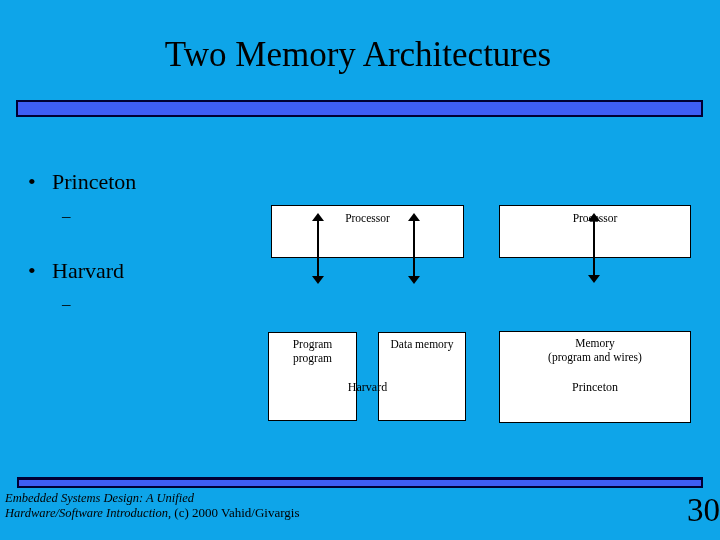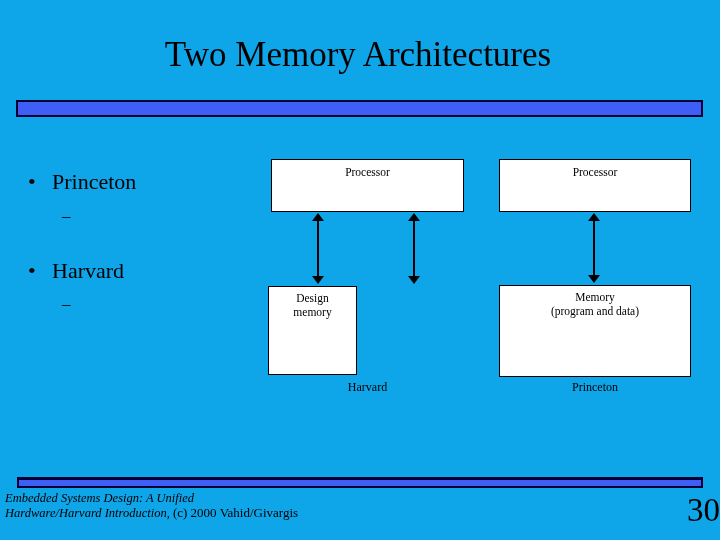--- a/index.html
+++ b/index.html
@@ -28,21 +28,21 @@
 
   .sub-bullet { position:absolute; display:flex; font-size:17px; line-height:22px; }
   .sub-bullet .dash { width:21px; flex:none; }
   .sub-bullet .sub-text { width:140px; }
   #s1 { left:62px; top:205px; }
   #s2 { left:62px; top:293px; }
 
   
   .box {
     position:absolute; box-sizing:border-box; border:1px solid #000;
-    background:#fff; text-align:center; font-size:11.5px; line-height:14px;
+    background:#fff; text-align:center; font-size:11.5px; line-height:14px;margin-top:46px;
   }
   .box .box-label { display:block; padding-top:5px; }
   #h-proc { left:271px; top:159px; width:193px; height:53px; }
   #h-prog { left:268px; top:286px; width:89px;  height:89px; }
   #h-prog .box-label { padding:4px 13px 0; }
   #h-data { left:378px; top:286px; width:88px;  height:89px; }
   #h-data .box-label { padding-top:4px; }
   #p-proc { left:499px; top:159px; width:192px; height:53px; }
   #p-mem  { left:499px; top:285px; width:192px; height:92px; }
   #p-mem .box-label { padding-top:4px; }
@@ -104,43 +104,46 @@
     <div class="head-t"></div>
       <div class="shaft"></div>
       <div class="head-b"></div>
   </div>
   <div class="varrow" id="arr-h2">
     <div class="head-t"></div>
       <div class="shaft"></div>
       <div class="head-b"></div>
   </div>
   <div class="box" id="h-prog">
-    <span class="box-label">Design memory</span>
+    <span class="box-label">Program program</span>
+  </div>
+  <div class="box" id="h-data">
+    <span class="box-label">Data memory</span>
   </div>
   <div class="caption" id="h-cap">Harvard</div>
 
   <div class="box" id="p-proc">
     <span class="box-label">Processor</span>
   </div>
   <div class="varrow" id="arr-p">
     <div class="head-t"></div>
       <div class="shaft"></div>
       <div class="head-b"></div>
   </div>
   <div class="box" id="p-mem">
     <span class="box-label">
       <span>Memory</span><br>
-      <span>(program and data)</span>
+      <span>(program and wires)</span>
     </span>
   </div>
   <div class="caption" id="p-cap">Princeton</div>
 
   <div class="blue-bar bar-footer" style="background-color: rgb(62, 94, 245); border-color: rgb(0, 0, 51);"></div>
   <div class="footer-text">
     <div>Embedded Systems Design: A Unified</div>
     <div>
-      <span>Hardware/Harvard Introduction,</span>
+      <span>Hardware/Software Introduction,</span>
       <span class="footer-credit">(c) 2000 Vahid/Givargis</span>
     </div>
   </div>
   <div class="page-num">30</div>
 
 </div>
 
 </body></html>

